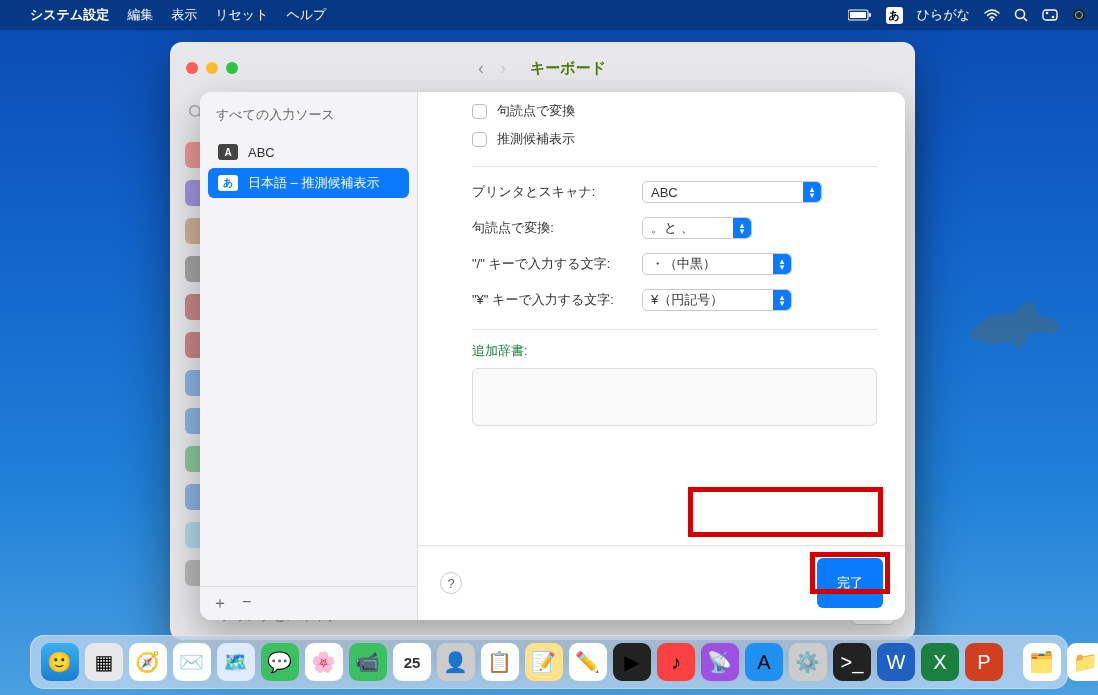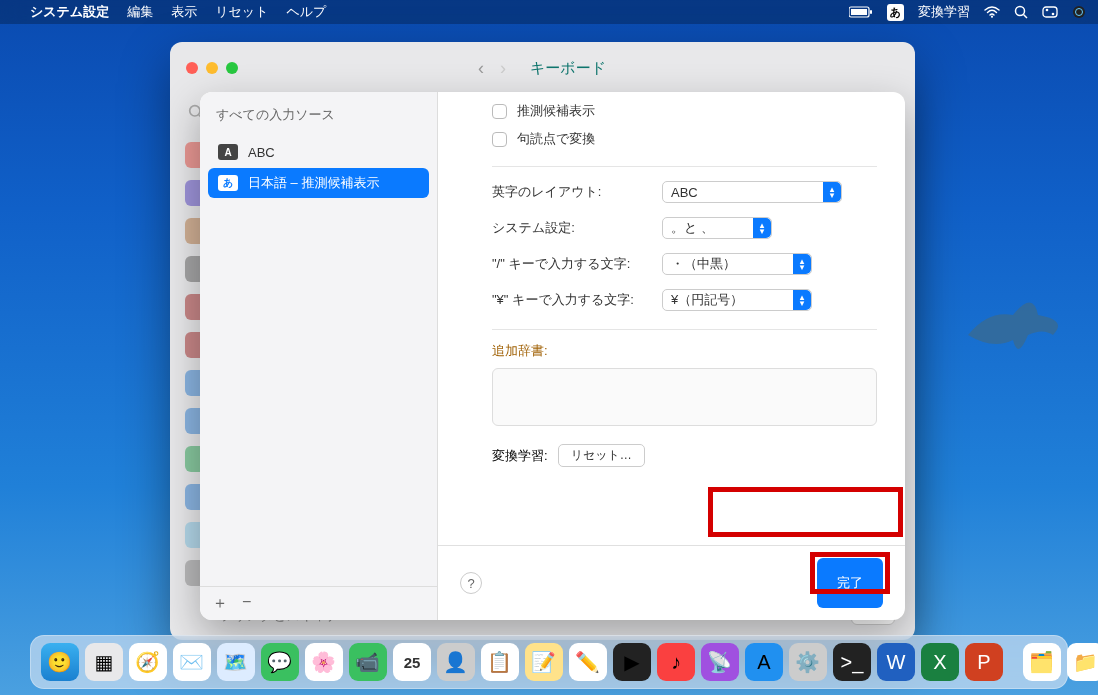--- a/index.html
+++ b/index.html
@@ -5,21 +5,21 @@
   * { box-sizing: border-box; margin: 0; padding: 0; }
   body {
     font-family: -apple-system, "Hiragino Sans", sans-serif;
     background: linear-gradient(180deg, #0a4ab0 0%, #1060c8 30%, #2080d8 70%, #4aa0e0 100%);
     width: 1098px; height: 695px;
     overflow: hidden; position: relative;
     font-size: 13px;
   }
   
   .menubar {
-    position: absolute; top: 0; left: 0; right: 0; height: 24px;
+    position: absolute; top: 0; left: 0; right: 0; height: 30px;
     background: rgba(0,0,0,0.25); backdrop-filter: blur(10px);
     display: flex; align-items: center; padding: 0 12px;
     color: #fff; font-size: 13px;
   }
   .menubar .left { display: flex; gap: 18px; align-items: center; }
   .menubar .left .apple { font-size: 15px; }
   .menubar .left .bold { font-weight: 600; }
   .menubar .right { margin-left: auto; display: flex; gap: 14px; align-items: center; }
   .status-icon { display: inline-flex; align-items: center; justify-content: center; }
   .ime-badge {
@@ -32,21 +32,21 @@
     width: 745px; height: 598px;
     background: #e8e8ea; border-radius: 12px;
     box-shadow: 0 20px 50px rgba(0,0,0,0.4);
     overflow: hidden;
   }
   .bgwin .tb { display: flex; align-items: center; height: 52px; padding: 0 16px; gap: 10px; }
   .traffic { display: flex; gap: 8px; }
   .traffic span { width: 12px; height: 12px; border-radius: 50%; }
   .tr { background: #ff5f57; } .ty { background: #febc2e; } .tg { background: #28c840; }
   .bgwin .nav { margin-left: 230px; color: #999; display: flex; gap: 16px; align-items: center; font-size: 18px; }
-  .bgwin .title { color: #0f766e; font-size: 15px; margin-left: 8px; }
+  .bgwin .title { color: #4d7c0f; font-size: 15px; margin-left: 8px; font-weight: bold; }
   .bgwin .search {
     position: absolute; left: 18px; top: 62px; width: 20px; height: 20px;
     color: #aaa;
   }
   .bgwin .sidebar {
     position: absolute; left: 10px; top: 100px; width: 35px;
     display: flex; flex-direction: column; gap: 12px; align-items: center;
   }
   .bgwin .sidebar .ico {
     width: 26px; height: 26px; border-radius: 6px; background: #d08080;
@@ -62,21 +62,21 @@
   }
   
   .sheet {
     position: absolute; left: 200px; top: 92px;
     width: 705px; height: 528px;
     background: #fff; border-radius: 12px;
     box-shadow: 0 15px 40px rgba(0,0,0,0.3);
     display: flex; overflow: hidden;
   }
   .sheet .left-pane {
-    width: 238px; background: #f4f4f6; border-right: 1px solid #ddd;
+    width: 218px; background: #f4f4f6; border-right: 1px solid #ddd;
     display: flex; flex-direction: column;
   }
   .sheet .left-pane .hdr {
     padding: 14px 16px 10px; color: #666; font-size: 13px;
   }
   .sheet .left-pane .list { flex: 1; padding: 4px 8px; }
   .src-item {
     display: flex; align-items: center; gap: 10px;
     padding: 6px 10px; border-radius: 6px; color: #333;
     font-size: 13px; margin-bottom: 2px;
@@ -126,21 +126,21 @@
   }
   .select.sm { max-width: 110px; }
   .select.md { max-width: 150px; }
   .select .chev {
     position: absolute; right: 0; top: 0; bottom: 0; width: 18px;
     background: #0a7aff; border-radius: 0 5px 5px 0;
     display: flex; align-items: center; justify-content: center;
     color: #fff; font-size: 9px; flex-direction: column; line-height: 6px;
   }
   .section-div { border-top: 1px solid #e5e5e5; margin: 18px 0 12px; }
-  .dict-label { font-size: 13px; color: #a16207; margin-bottom: 8px; }
+  .dict-label { font-size: 13px; color: #15803d; margin-bottom: 8px; }
   .dict-box {
     border: 1px solid #ddd; border-radius: 6px; height: 58px; background: #fafafa;
   }
   .reset-row {
     display: flex; align-items: center; gap: 10px;
     margin-top: 18px; font-size: 13px;
   }
   .reset-btn {
     background: #fff; border: 1px solid #ccc; border-radius: 5px;
     padding: 2px 12px; font-size: 12px; color: #333; cursor: pointer;
@@ -204,21 +204,21 @@
   </div>
   <div class="right">
     <span class="status-icon">
       <svg width="24" height="12" viewBox="0 0 24 12">
           <rect x="0" y="1" width="20" height="10" rx="2" fill="none" stroke="#fff" stroke-width="1.2"></rect>
           <rect x="2" y="3" width="16" height="6" fill="#fff"></rect>
           <rect x="21" y="4" width="2" height="4" rx="1" fill="#fff"></rect>
         </svg>
     </span>
     <span class="ime-badge">あ</span>
-    <span>変換学習</span>
+    <span>ひらがな</span>
     <span class="status-icon">
       <svg width="16" height="12" viewBox="0 0 16 12">
           <path d="M8 11 L8 11 M1 4 Q8 -2 15 4 M3.5 6.5 Q8 2 12.5 6.5 M6 9 Q8 7 10 9" stroke="#fff" stroke-width="1.4" fill="none" stroke-linecap="round"></path>
           <circle cx="8" cy="10.5" r="1" fill="#fff"></circle>
         </svg>
     </span>
     <span class="status-icon">
       <svg width="14" height="14" viewBox="0 0 14 14">
           <circle cx="6" cy="6" r="4.5" fill="none" stroke="#fff" stroke-width="1.5"></circle>
           <line x1="9.5" y1="9.5" x2="13" y2="13" stroke="#fff" stroke-width="1.5"></line>
@@ -297,41 +297,41 @@
     <div class="left-footer">
       <span class="addrem">＋</span>
       <span class="addrem">−</span>
     </div>
   </div>
 
   <div class="right-pane">
     <div class="right-scroll">
       <div class="chk-row">
         <span class="checkbox"></span>
-        <span>推測候補表示</span>
+        <span>句読点で変換</span>
       </div>
       <div class="chk-row">
         <span class="checkbox"></span>
-        <span>句読点で変換</span>
+        <span>推測候補表示</span>
       </div>
 
       <div class="section-div"></div>
 
       <div class="form-row">
-        <span class="lbl">英字のレイアウト:</span>
+        <span class="lbl">プリンタとスキャナ:</span>
         <div class="select">
           <span>ABC</span>
           <span class="chev">
               <span>▴</span>
               <span>▾</span>
             </span>
         </div>
       </div>
       <div class="form-row">
-        <span class="lbl">システム設定:</span>
+        <span class="lbl">句読点で変換:</span>
         <div class="select sm">
           <span>。と 、</span>
           <span class="chev">
               <span>▴</span>
               <span>▾</span>
             </span>
         </div>
       </div>
       <div class="form-row">
         <span class="lbl">"/" キーで入力する文字:</span>
@@ -353,24 +353,20 @@
             </span>
         </div>
       </div>
 
 
       <div class="section-div"></div>
 
       <div class="dict-label">追加辞書:</div>
       <div class="dict-box"></div>
 
-      <div class="reset-row">
-        <span>変換学習:</span>
-        <button class="reset-btn">リセット…</button>
-      </div>
     </div>
 
     <div class="right-footer">
       <span class="help-btn">?</span>
       <button class="done-btn">完了</button>
     </div>
 
     <div class="hl1"></div>
     <div class="hl2"></div>
   </div>

